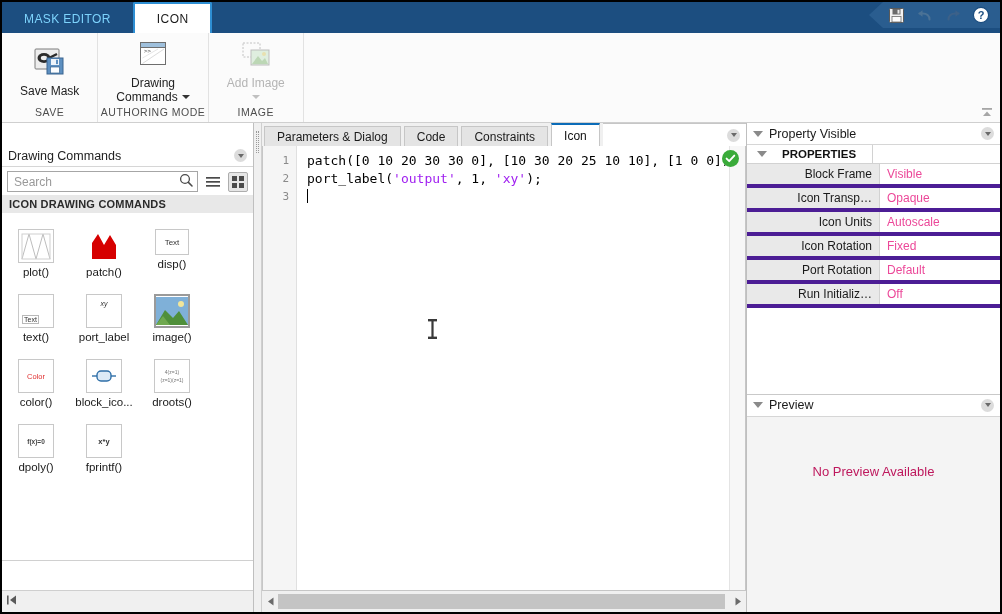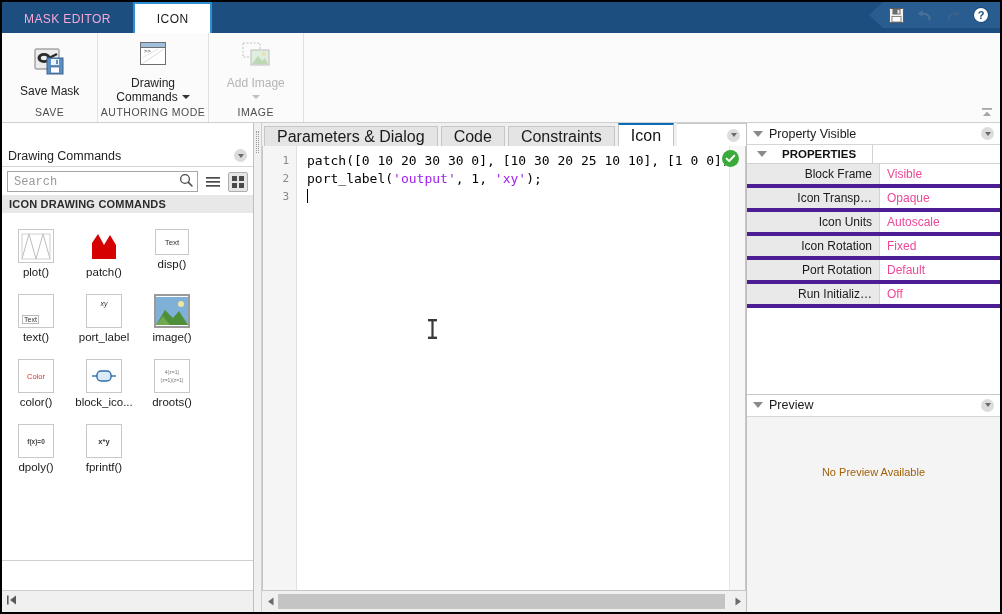--- a/index.html
+++ b/index.html
@@ -17,21 +17,21 @@
   
   .tabstrip {
     height:31px; background:#1c4e80; position:relative;
     display:flex; align-items:flex-end; flex:0 0 auto;
   }
   .tab {
     height:29px; padding:0 22px; display:flex; align-items:center; justify-content:center;
     color:#ffffff; font-size:12px; letter-spacing:.4px;
     cursor:default;
   }
-  .tab.inactive { color:#f9a8d4; }
+  .tab.inactive { color:#7dd3fc; }
   .tab.active {
     background:#ffffff; color:#1a1a1a; font-size:12px;
     border:2px solid #2e8fd4; border-bottom:none;
     height:31px; border-radius:2px 2px 0 0;
   }
   .qat {
     position:absolute; right:0; top:0; height:26px;
     display:flex; align-items:center; gap:9px;
     padding:0 10px 0 18px;
     background:#2a5d8f;
@@ -59,42 +59,42 @@
   .leftpanel { width:252px; background:#ffffff; display:flex; flex-direction:column; border-right:1px solid #bfbfbf; }
   .panelhdr {
     height:22px; background:#ffffff; display:flex; align-items:center;
     padding:0 6px; border-bottom:1px solid #d6d6d6; font-size:12.5px; color:#222; flex:0 0 auto;margin-top:22px;
   }
   .panelhdr .ttl { flex:1; }
   .dot-btn { width:13px;height:13px;border-radius:50%;background:#dcdcdc;display:flex;align-items:center;justify-content:center; }
   .dot-btn i { display:block;width:0;height:0;border-left:3px solid transparent;border-right:3px solid transparent;border-top:4px solid #6a6a6a; }
   .searchrow { display:flex; align-items:center; gap:5px; padding:4px 5px 3px; background:#fff; flex:0 0 auto; }
   .searchbox { flex:1; height:21px; border:1px solid #a6a6a6; background:#fff; display:flex; align-items:center; padding:0 4px; }
-  .searchbox input { flex:1; border:none; outline:none; font-family:Liberation Mono, monospace; font-size:12px; color:#333; background:transparent; }
+  .searchbox input { flex:1; border:none; outline:none; font-family:Liberation Sans, sans-serif; font-size:12px; color:#333; background:transparent; }
   .searchbox input::placeholder { color:#999; }
   .iconbtn { width:20px;height:20px;display:flex;align-items:center;justify-content:center;background:transparent;border:1px solid transparent; }
   .iconbtn.sel { background:#e6e6e6; border:1px solid #adadad; border-radius:2px; }
   .sectionhdr { background:#e8e8e8; padding:3px 7px; font-size:11px; font-weight:bold; color:#2b2b2b; letter-spacing:.2px; flex:0 0 auto; }
   .cmdgrid { flex:1; padding:10px 0 0 0; background:#fff; overflow:hidden; }
   .cmdrow { display:flex; }
   .cmditem { width:68px; display:flex; flex-direction:column; align-items:center; gap:3px; padding:6px 0 10px; cursor:default; }
   .thumb { width:36px; height:34px; border:1px solid #c8c8c8; background:#fff; position:relative; display:flex; align-items:center; justify-content:center; overflow:hidden; }
   .thumb.nb { border:none; }
   .cmdlabel { font-size:11.5px; color:#1a1a1a; }
   .leftfoot { height:30px; border-top:1px solid #d0d0d0; background:#fff; flex:0 0 auto; }
   .leftbottombar { height:22px; background:#f0f0f0; border-top:1px solid #cfcfcf; display:flex; align-items:center; padding-left:4px; flex:0 0 auto; }
 
   
   .vsplit { width:8px; background:#f0f0f0; border-right:1px solid #cfcfcf; }
   .vsplit .grip { width:3px;height:22px;margin:8px auto 0;border-left:1px dotted #9a9a9a;border-right:1px dotted #9a9a9a; }
 
   
   .center { flex:1; display:flex; flex-direction:column; min-width:0; background:#f0f0f0; }
   .edittabs { height:23px; display:flex; align-items:flex-end; background:#f0f0f0; padding-left:2px; position:relative; flex:0 0 auto; }
-  .etab { height:20px; padding:0 12px; display:flex; align-items:center; font-size:16px; color:#1a1a1a;
+  .etab { height:20px; padding:0 12px; display:flex; align-items:center; font-size:12px; color:#1a1a1a;
           background:#e4e4e4; border:1px solid #c6c6c6; border-bottom:none; margin-right:3px; cursor:default; }
   .etab.active { background:#ffffff; border-top:2px solid #0b6cb8; height:23px; color:#111; }
   .etab-filler { flex:1; height:23px; background:#ffffff; border-bottom:none; display:flex; align-items:center; justify-content:flex-end; padding-right:6px; border-top:1px solid #c6c6c6; }
   .editorwrap { flex:1; display:flex; background:#fff; border:1px solid #c6c6c6; border-top:none; min-height:0; }
   .gutter { width:34px; background:#f5f5f5; border-right:1px solid #e0e0e0; padding-top:6px; text-align:right; }
   .gutter div { font-family:"DejaVu Sans Mono", monospace; font-size:11px; color:#8a8a8a; line-height:18px; padding-right:7px; }
   .codearea { flex:1; position:relative; padding:6px 0 0 10px; overflow:hidden; }
   .codeline { font-family:"DejaVu Sans Mono", monospace; font-size:13px; line-height:18px; color:#000; white-space:pre; }
   .str { color:#a020f0; }
   .caret { display:inline-block; width:1px; height:14px; background:#000; vertical-align:-2px; }
@@ -111,21 +111,21 @@
   .tri { width:0;height:0;border-left:5px solid transparent;border-right:5px solid transparent;border-top:6px solid #8a8a8a; }
   .proptbl { background:#fff; flex:0 0 auto; }
   .prophead { display:flex; border-bottom:1px solid #d2d2d2; background:#fff; }
   .prophead .c1 { width:126px; padding:3px 6px 3px 10px; font-size:11.5px; font-weight:bold; color:#111; display:flex; align-items:center; gap:15px; border-right:1px solid #d2d2d2; }
   .prophead .c2 { flex:1; }
   .proprow { display:flex; border-bottom:4px solid #4c1d95; }
   .proprow .k { width:133px; background:#e9e9e9; text-align:right; padding:3px 7px; font-size:12px; color:#1a1a1a; border-right:1px solid #d2d2d2; }
   .proprow .v { flex:1; background:#fff; padding:3px 7px; font-size:12px; color:#ec4899; }
   .propfill { flex:1; background:#fff; border-bottom:1px solid #c9c9c9; }
   .previewbody { height:110px; background:#f4f4f4; display:flex; align-items:center; justify-content:center; }
-  .previewbody span { font-size:11px; color:#a16207; }
+  .previewbody span { font-size:13px; color:#be185d; }
   .previewrest { flex:1; background:#f4f4f4; }
 </style>
 </head>
 <body>
 
 <div id="app">
 
   <div class="tabstrip">
     <div class="tab inactive">
       <span>MASK EDITOR</span>

